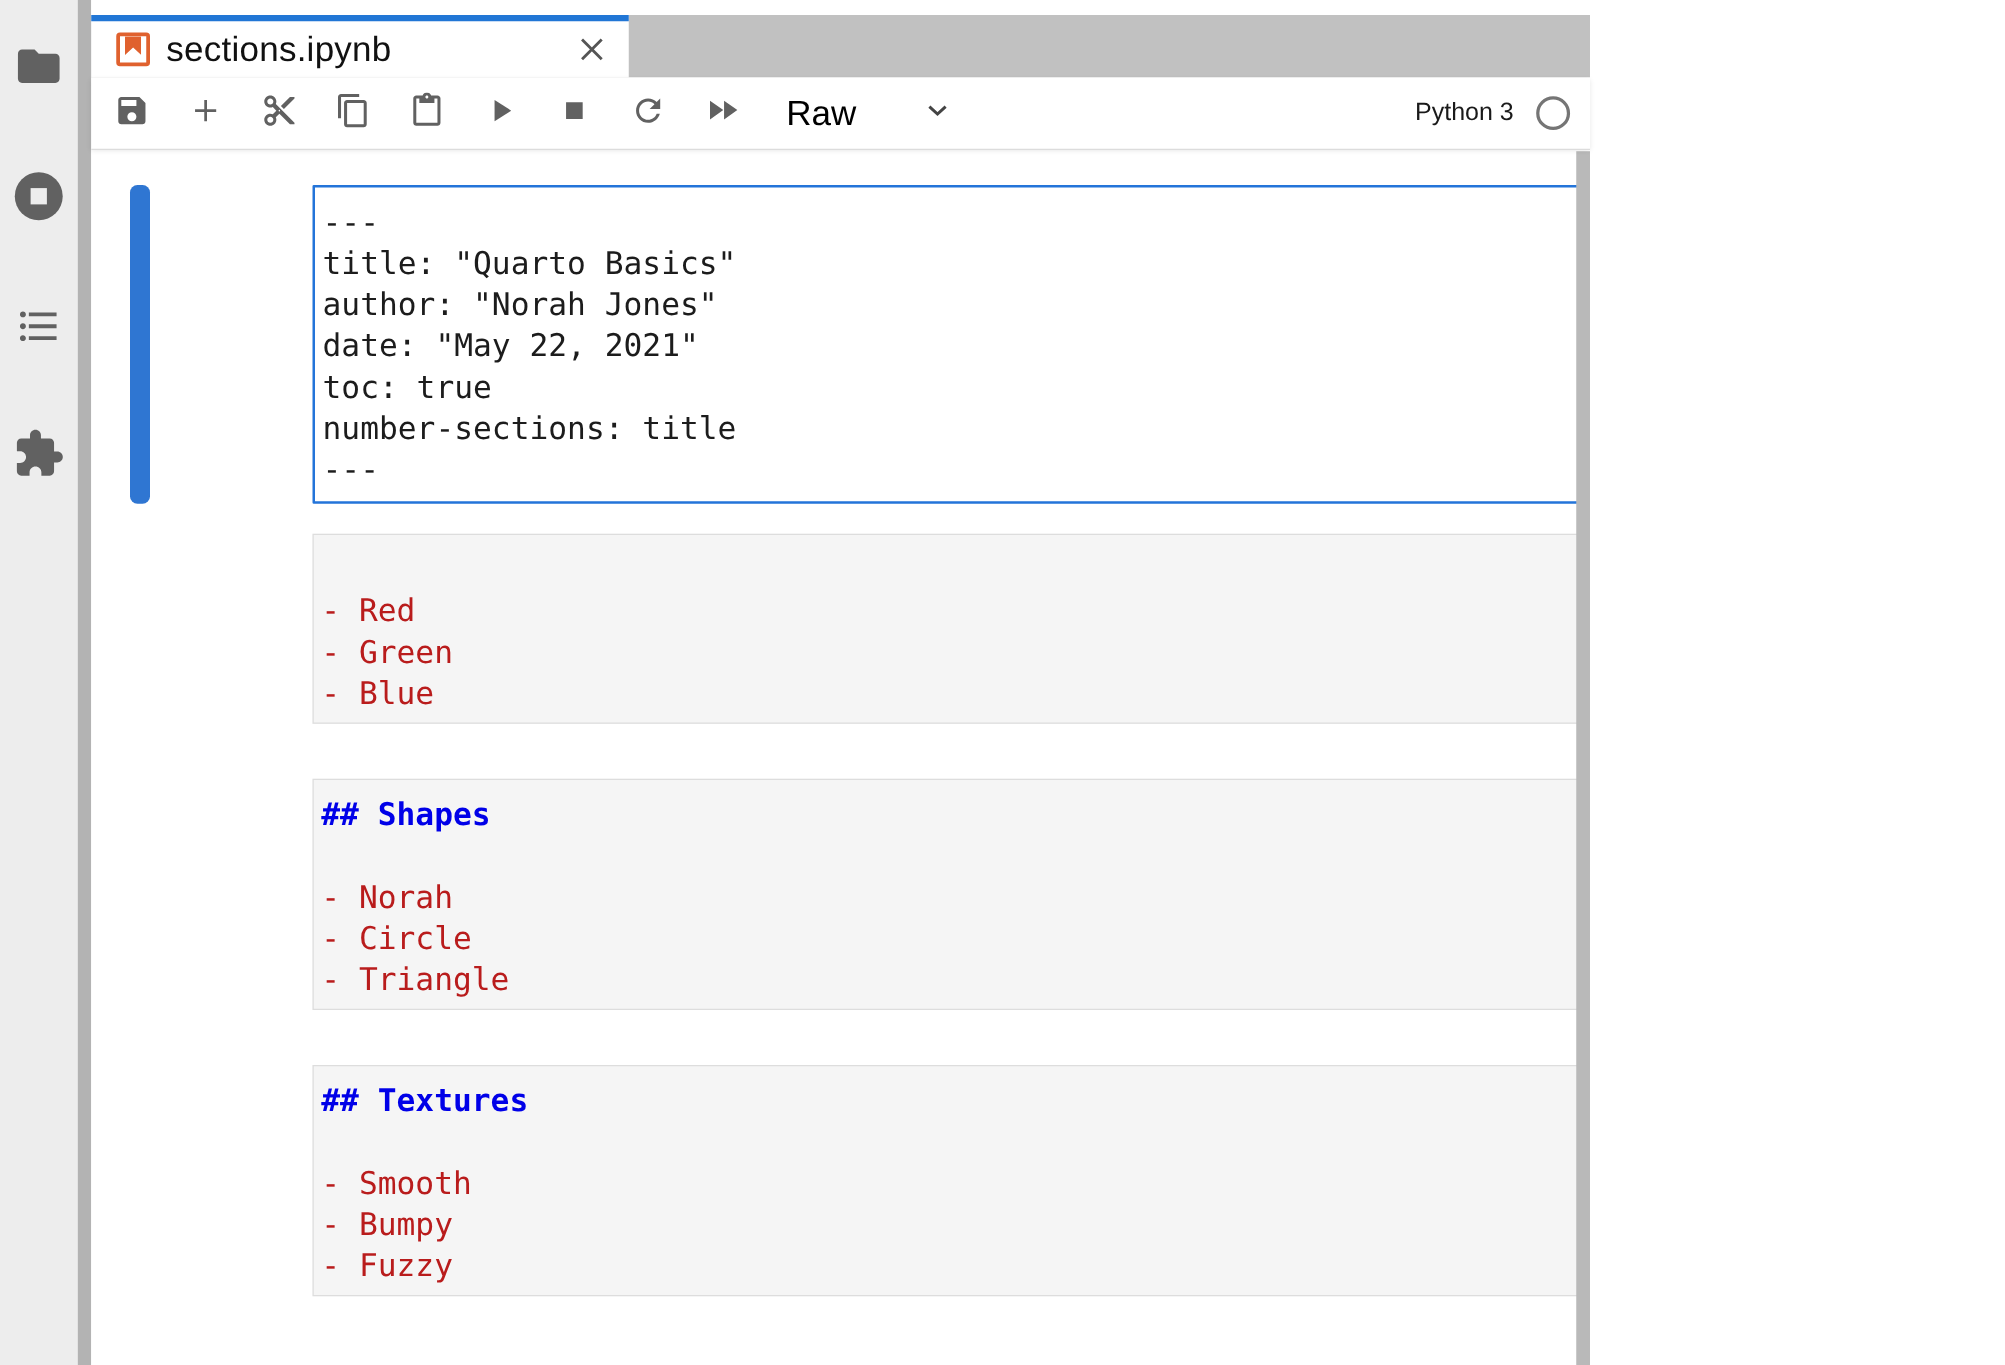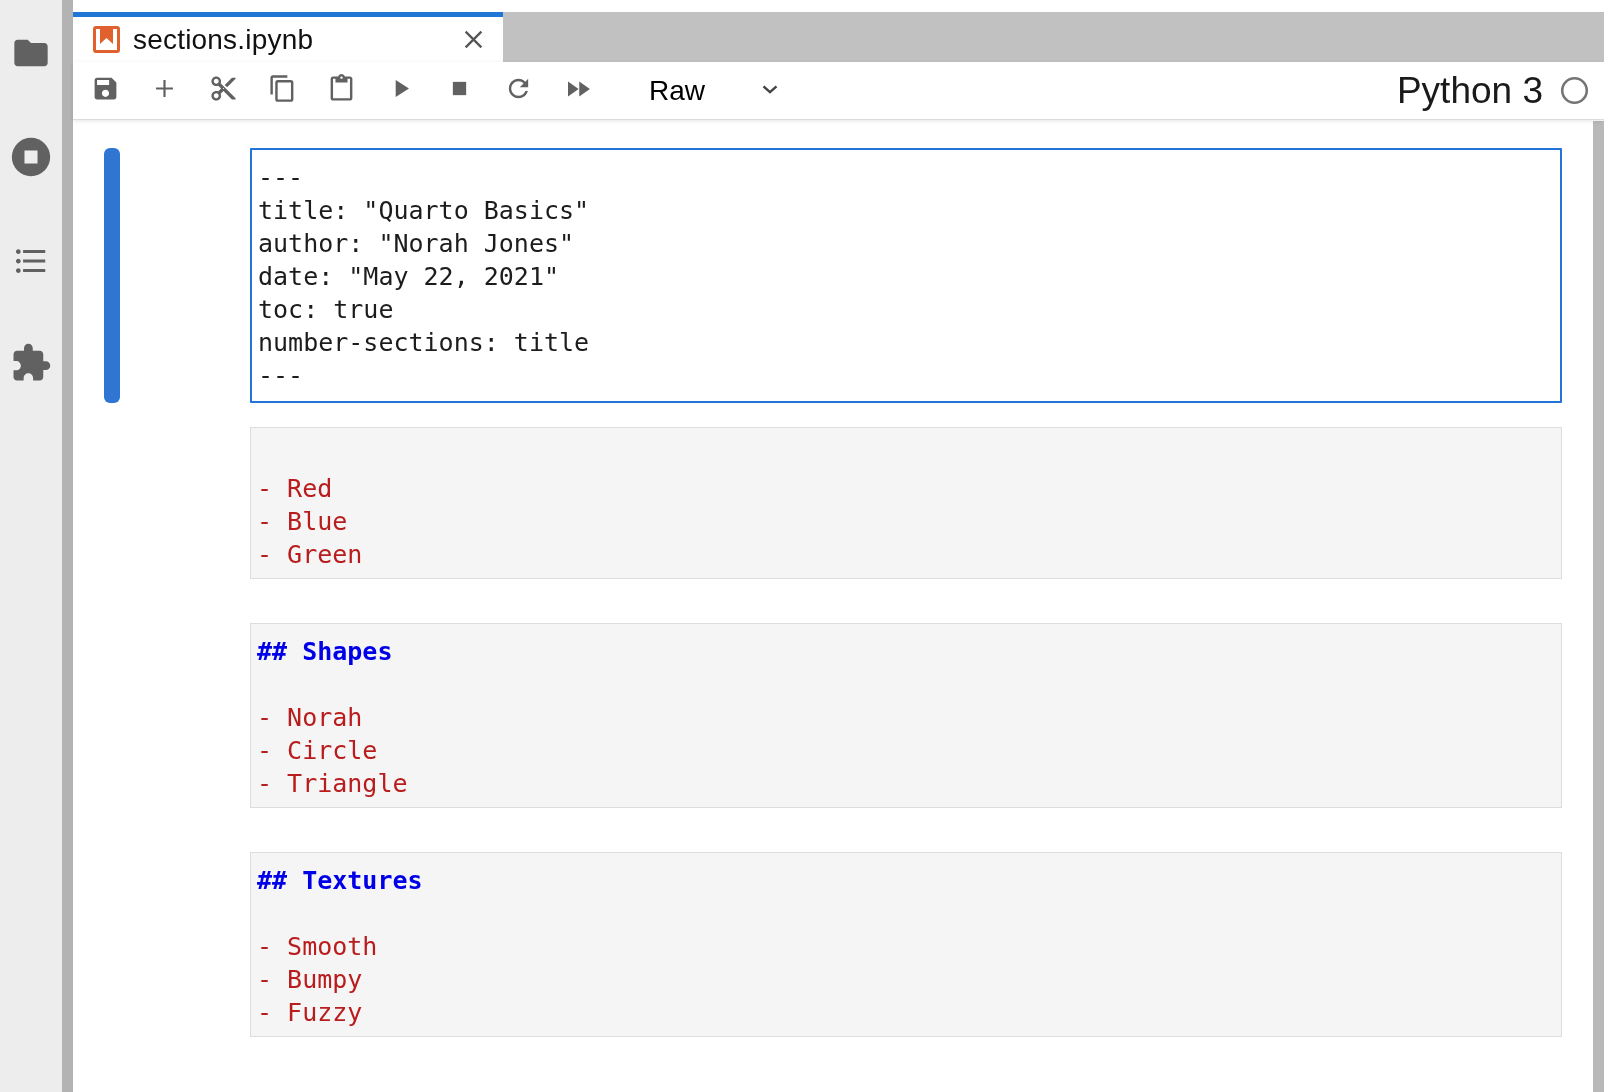--- a/index.html
+++ b/index.html
@@ -1,21 +1,21 @@
 <!DOCTYPE html>
 <html><head>
 <meta charset="utf-8">
 <style>
   html,body{margin:0;padding:0;}
   body{
     width:1604px;height:1092px;overflow:hidden;background:#ffffff;
     font-family:"Liberation Sans", sans-serif;
     -webkit-font-smoothing:antialiased;
   }
-  .app{display:flex;width:1604px;height:1092px;position:relative;border-radius:28px;}
+  .app{display:flex;width:1272px;height:1092px;position:relative;border-radius:28px;}
 
   
   .sidebar{width:62px;background:#ededed;position:relative;flex:none;}
   .side-btn{position:absolute;left:0;width:62px;display:flex;justify-content:center;cursor:pointer;}
   .side-btn svg{fill:#616161;}
   .divider{width:11px;background:#b3b3b3;flex:none;}
 
   
   .main{flex:1;position:relative;display:flex;flex-direction:column;min-width:0;}
   .topstrip{height:12px;background:#ffffff;flex:none;}
@@ -36,24 +36,24 @@
 
   
   .toolbar{
     height:57px;background:#ffffff;border-bottom:1px solid #dcdcdc;
     box-shadow:0 1px 4px rgba(0,0,0,.10);display:flex;align-items:center;
     padding:0 14px 0 3px;flex:none;position:relative;z-index:2;
   }
   .tbtn{width:59px;height:57px;display:flex;align-items:center;justify-content:center;cursor:pointer;flex:none;}
   .tbtn svg{fill:#616161;}
   .celltype{display:flex;align-items:center;margin-left:22px;cursor:pointer;}
-  .celltype-label{font-size:28px;color:#000;margin-left:20px;}
+  .celltype-label{font-size:28px;color:#000;}
   .celltype svg{margin-left:52px;stroke:#444;fill:none;}
   .kernel{margin-left:auto;display:flex;align-items:center;}
-  .kernel-name{font-size:37px;color:#1a1a1a;}
+  .kernel-name{font-size:20px;color:#1a1a1a;}
   .kernel-status{margin-left:16px;display:flex;align-items:center;cursor:pointer;}
   .kernel-status svg{stroke:#757575;fill:none;}
 
   
   .content{flex:1;background:#ffffff;position:relative;overflow:hidden;}
   .right-strip{position:absolute;right:0;top:1px;bottom:-2000px;width:11px;background:#b9b9b9;}
   .cells{padding-top:28px;}
   .cell-row{position:relative;}
   .cell-row + .cell-row{margin-top:44px;}
   .cell-row:nth-child(2){margin-top:24px;}
@@ -199,22 +199,22 @@
               <div class="line code">toc: true</div>
               <div class="line code">number-sections: title</div>
               <div class="line code">---</div>
             </div>
           </div>
           <div class="cell-row">
             <div class="collapser"></div>
             <div class="editor md-editor">
               <div class="line blank">&nbsp;</div>
               <div class="line md-list">- Red</div>
+              <div class="line md-list">- Green</div>
               <div class="line md-list">- Blue</div>
-              <div class="line md-list">- Green</div>
             </div>
           </div>
           <div class="cell-row">
             <div class="collapser"></div>
             <div class="editor md-editor">
               <div class="line md-header">## Shapes</div>
               <div class="line blank">&nbsp;</div>
               <div class="line md-list">- Norah</div>
               <div class="line md-list">- Circle</div>
               <div class="line md-list">- Triangle</div>

